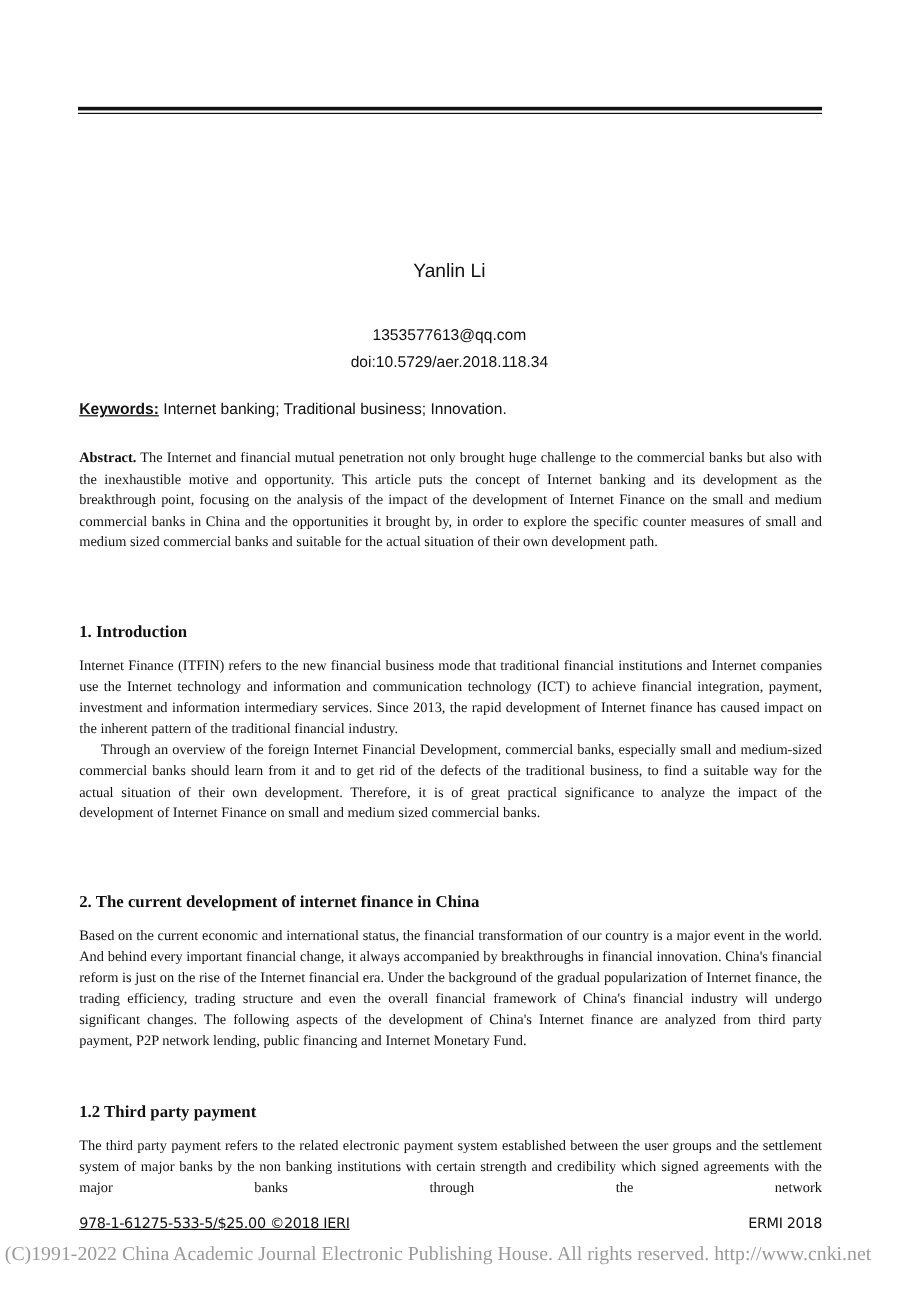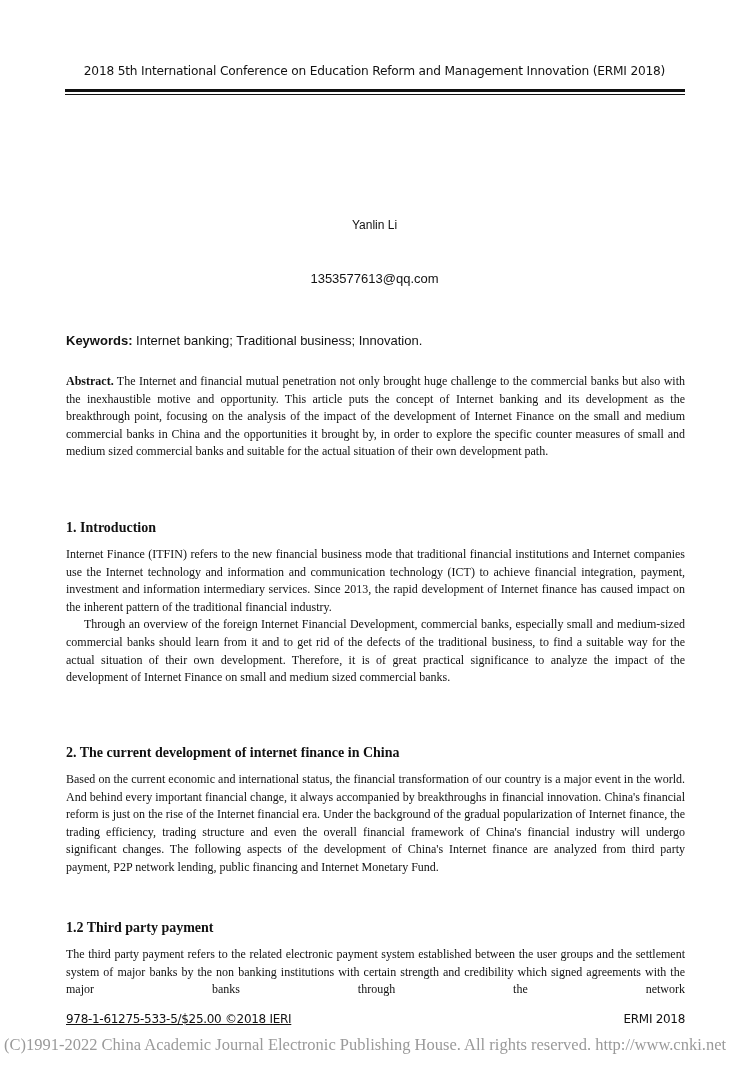--- a/index.html
+++ b/index.html
@@ -5,45 +5,45 @@
   html, body { margin:0; padding:0; background:#fff; }
   body { width:749px; height:1080px; position:relative; overflow:hidden; color:#111; }
   .page { position:absolute; left:0; top:0; width:749px; height:1080px; }
   .running-header { position:absolute; top:64px; left:0; width:749px; text-align:center;
     font-family:"DejaVu Sans", sans-serif; font-size:12.2px; letter-spacing:-0.2px; color:#111; }
   .rule-thick { position:absolute; left:65px; width:620px; top:89px; height:3px; background:#111; }
   .rule-thin { position:absolute; left:65px; width:620px; top:94px; height:1px; background:#111; }
   .title { position:absolute; top:171px; left:60px; width:630px; text-align:center;
     font-family:"Liberation Sans", sans-serif; font-weight:bold; font-size:17px; line-height:21px; }
   .author { position:absolute; top:218px; left:0; width:749px; text-align:center;
-    font-family:"Liberation Sans", sans-serif; font-size:12px; }
+    font-family:"Liberation Sans", sans-serif; font-size:16px; }
   .aff { position:absolute; left:0; width:749px; text-align:center;
     font-family:"Liberation Sans", sans-serif; font-size:13px; }
   .kw { position:absolute; top:333px; left:66px; font-family:"Liberation Sans", sans-serif; font-size:13px; }
-  .kw b { font-weight:bold; }
+  .kw b { font-weight:bold;text-decoration:underline; }
   .body { position:absolute; left:66px; width:619px; font-family:Liberation Serif, serif;
     font-size:12px; line-height:17.6px; text-align:justify; }
   .body p { margin:0; }
   .indent { text-indent:18px; }
   .heading { position:absolute; left:66px; font-family:"Liberation Serif", serif; font-weight:bold; font-size:14px; }
   .footer-left { position:absolute; top:1012px; left:66px; font-family:"DejaVu Sans", sans-serif; font-size:12px; letter-spacing:-0.3px;text-decoration:underline; }
   .footer-right { position:absolute; top:1012px; right:64px; font-family:"DejaVu Sans", sans-serif; font-size:12px; letter-spacing:-0.3px; }
   .page-num { position:absolute; top:1022px; left:0; width:749px; text-align:center; font-family:"Liberation Serif", serif; font-size:11px; }
   .watermark { position:absolute; top:1035px; left:4px; white-space:nowrap; font-family:"Liberation Serif", serif; font-size:16.5px; color:#9a9a9a; }
 </style>
 </head>
 <body>
 
 <div class="page">
-  <div class="running-header">2018 5th International Conference on Education Reform and Management Innovation (ERMI 2018)</div>
   <div class="rule-thick"></div>
   <div class="rule-thin"></div>
 
   <div class="author">Yanlin Li</div>
   <div class="aff" style="top:271px">1353577613@qq.com</div>
+  <div class="aff" style="top:294px">doi:10.5729/aer.2018.118.34</div>
 
   <div class="kw">
     <b>Keywords:</b><span> Internet banking; Traditional business; Innovation.</span>
   </div>
 
   <div class="body" style="top:373px">
     <p><b>Abstract.</b><span> The Internet and financial mutual penetration not only brought huge challenge to the commercial banks but also with the inexhaustible motive and opportunity. This article puts the concept of Internet banking and its development as the breakthrough point, focusing on the analysis of the impact of the development of Internet Finance on the small and medium commercial banks in China and the opportunities it brought by, in order to explore the specific counter measures of small and medium sized commercial banks and suitable for the actual situation of their own development path.</span></p>
   </div>
 
   <div class="heading" style="top:520px">1.   Introduction</div>

